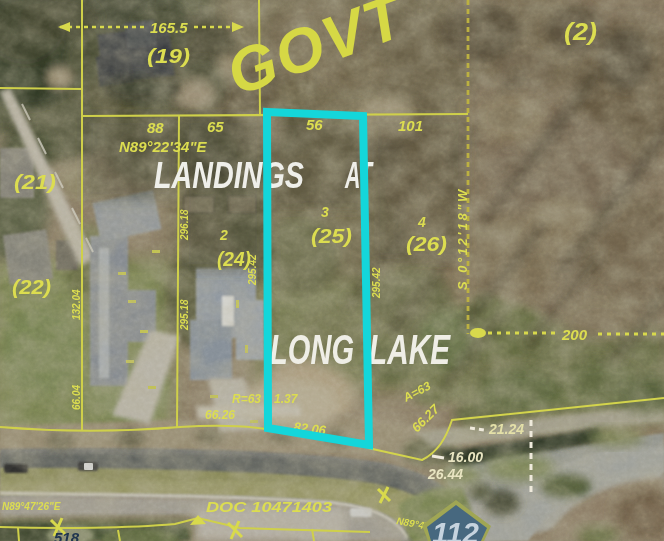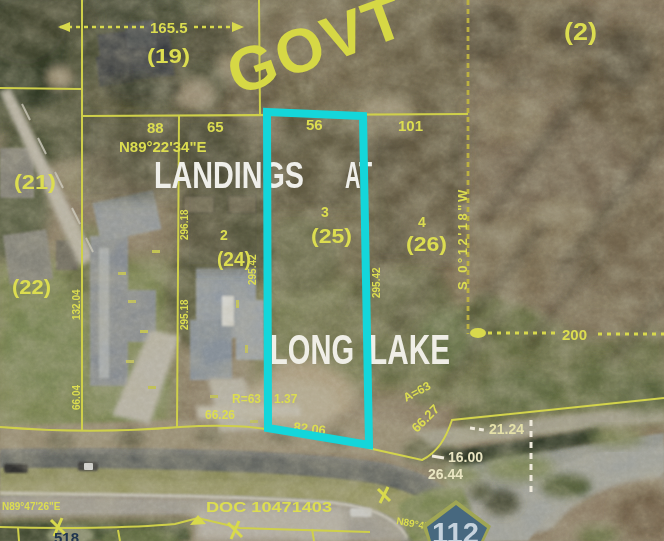--- a/index.html
+++ b/index.html
@@ -1,17 +1,17 @@
 <!DOCTYPE html>
 <html><head>
 <meta charset="utf-8">
 <style>
   html,body{margin:0;padding:0;background:#8a7d66;}
   #map{position:relative;width:664px;height:541px;overflow:hidden;
-       font-family:"Liberation Sans", sans-serif;}
+       font-family:"Liberation Sans", sans-serif;font-style:italic;}
   svg{display:block;}
   text{font-family:"Liberation Sans", sans-serif;}
 </style>
 </head>
 <body>
 <div id="map">
 <svg width="664" height="541" viewBox="0 0 664 541">
 <defs>
   <filter id="b2" x="-30%" y="-30%" width="160%" height="160%">
           <feGaussianBlur stdDeviation="2"></feGaussianBlur>

